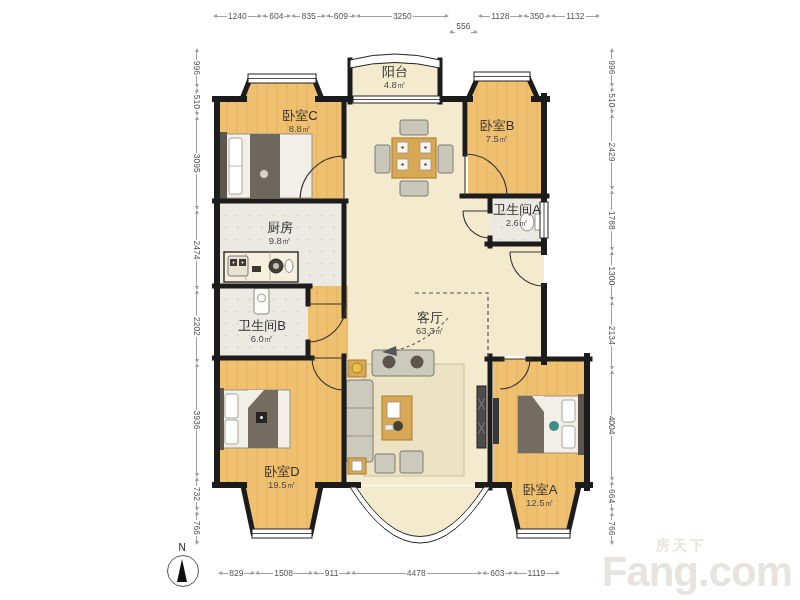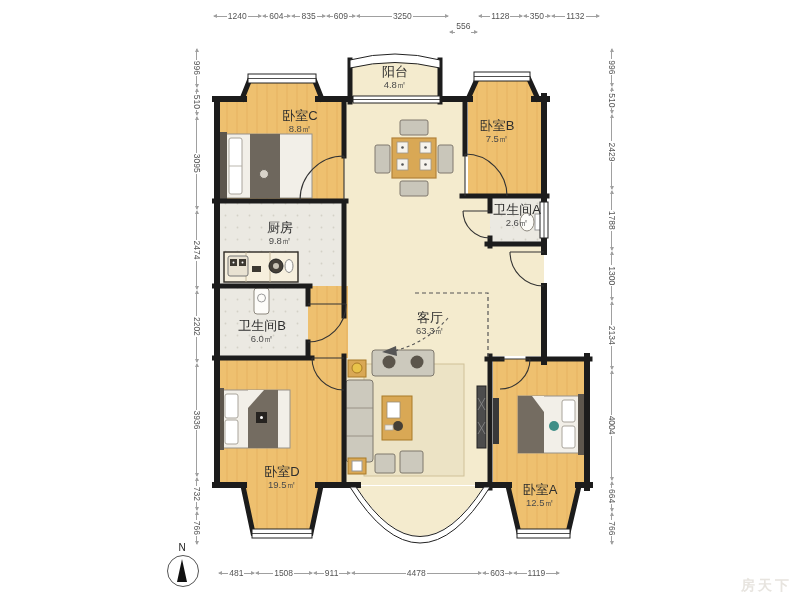--- a/index.html
+++ b/index.html
@@ -79,21 +79,21 @@
     </div>
     <div class="seg" style="flex-grow: 1301;">
       <i class="ar al"></i>
       <span class="seg-label">1132</span>
       <i class="ar ar2"></i>
     </div>
   </div>
 <div class="ruler" style="left:218px;top:567px;width:342px;">
     <div class="seg" style="flex-grow: 829;">
       <i class="ar al"></i>
-      <span class="seg-label">481</span>
+      <span class="seg-label">829</span>
       <i class="ar ar2"></i>
     </div>
     <div class="seg" style="flex-grow: 1508;">
       <i class="ar al"></i>
       <span class="seg-label">1508</span>
       <i class="ar ar2"></i>
     </div>
     <div class="seg" style="flex-grow: 911;">
       <i class="ar al"></i>
       <span class="seg-label">911</span>
@@ -411,13 +411,14 @@
 </div>
 
 <div class="compass">
   <div class="n">N</div>
   <div class="ring"></div>
   <div class="needle"></div>
 </div>
 
 <div class="watermark">
   <span class="wm-cn">房天下</span>
+  <span class="wm-en">Fang.com</span>
 </div>
 
 </body></html>

